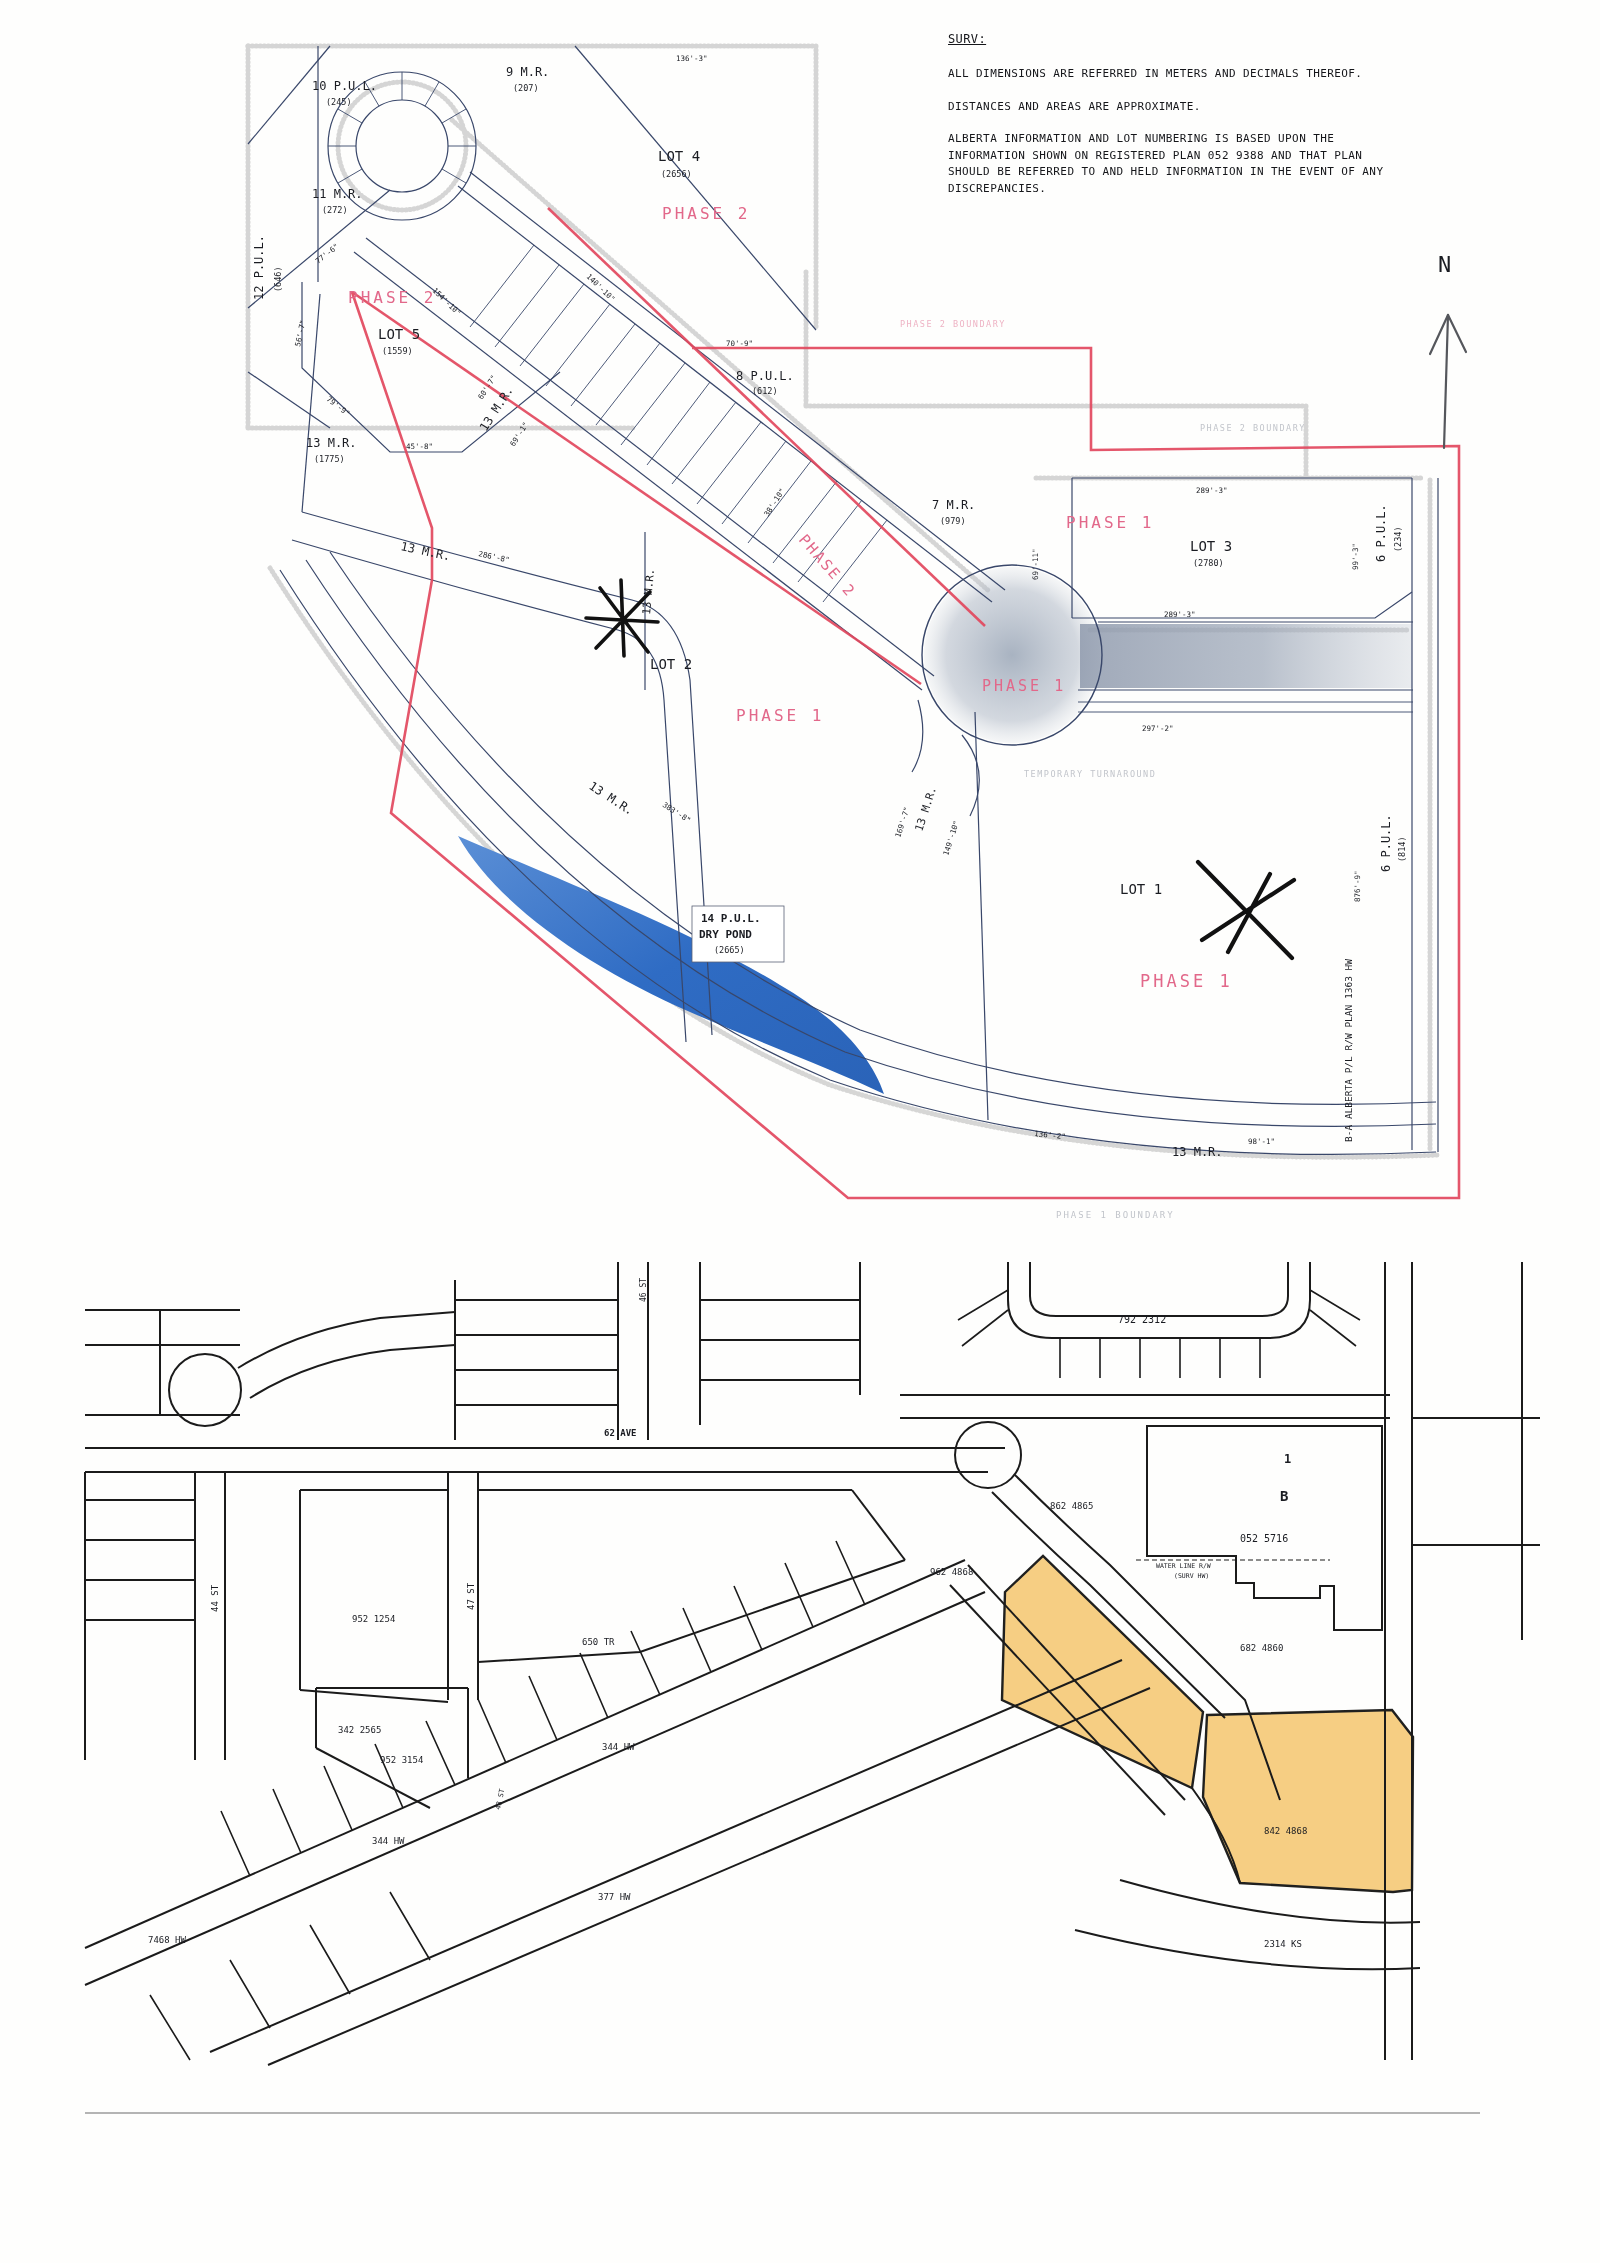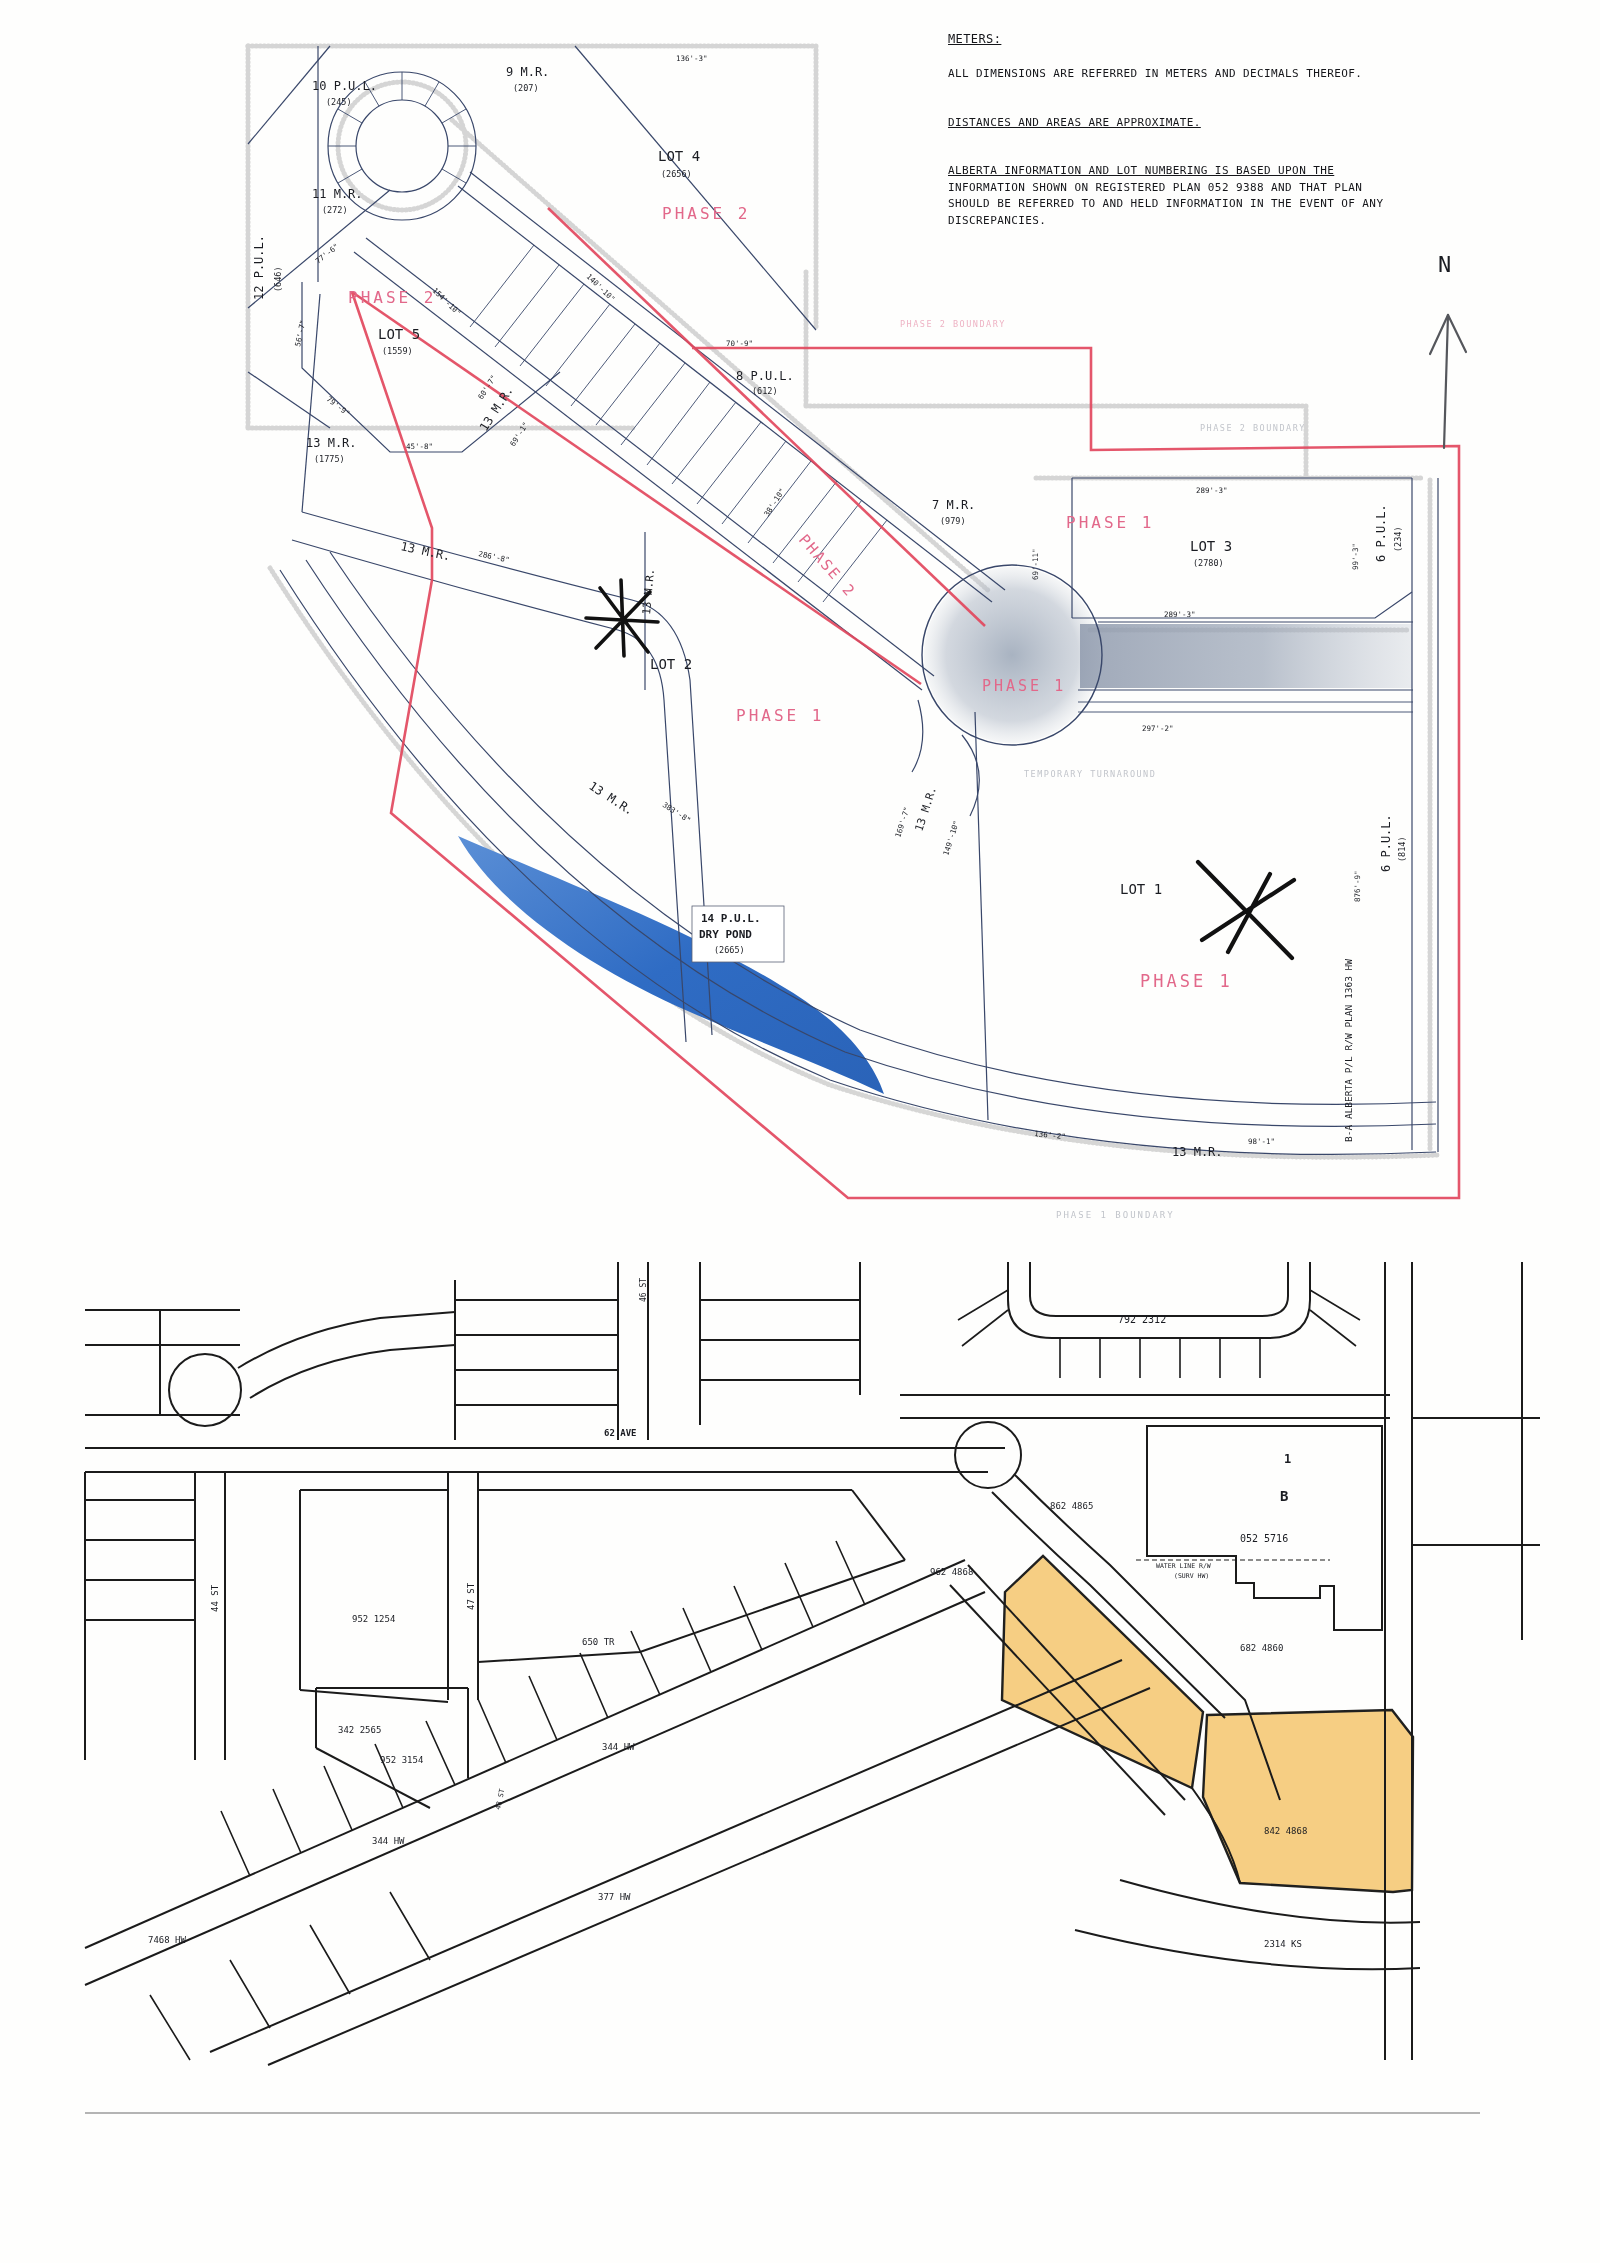--- a/index.html
+++ b/index.html
@@ -8,21 +8,21 @@
   svg{position:absolute;left:0;top:0;}
   svg text{font-family:"DejaVu Sans Mono", monospace;fill:#1a1c22;white-space:pre;}
   svg text.pink{fill:#e2688a;}
   svg text.faintpink{fill:#eeb3c4;}
   svg text.faint{fill:#c2c5cb;}
   svg text.b{font-weight:bold;}
   .notes{position:absolute;left:948px;top:30px;width:470px;color:#15161a;
          font-size:11px;letter-spacing:.4px;line-height:1.5;}
   .notes .title{text-decoration:underline;font-size:12px;margin-bottom:18px;}
   .note-line{margin:0;}
-  .gap{margin-top:32px;text-decoration:underline;}
+  .gap{margin-top:16px;}
 </style>
 </head>
 <body>
 <div class="page">
 
 <svg viewBox="0 0 1600 2263" width="1600" height="2263">
   <defs>
     <linearGradient id="pondGrad" x1="0" y1="0" x2="1" y2="1">
       <stop offset="0" stop-color="#5b8fd6"></stop>
           <stop offset=".5" stop-color="#2f6cc4"></stop>
@@ -300,21 +300,21 @@
         <text x="380" y="1763" font-size="9">952 3154</text>
         <text x="602" y="1750" font-size="9">344 HW</text>
         <text x="372" y="1844" font-size="9">344 HW</text>
         <text x="598" y="1900" font-size="9">377 HW</text>
         <text x="148" y="1943" font-size="9">7468 HW</text>
         <text x="500" y="1810" font-size="7" transform="rotate(-78 500 1810)">48 ST</text>
       </g>
 </svg>
 
 <div class="notes">
-  <div class="title">METERS:</div>
+  <div class="title">SURV:</div>
   <p class="note-line">ALL DIMENSIONS ARE REFERRED IN METERS AND DECIMALS THEREOF.</p>
   <p class="note-line gap">DISTANCES AND AREAS ARE APPROXIMATE.</p>
   <p class="note-line gap">ALBERTA INFORMATION AND LOT NUMBERING IS BASED UPON THE</p>
   <p class="note-line">INFORMATION SHOWN ON REGISTERED PLAN 052 9388 AND THAT PLAN</p>
   <p class="note-line">SHOULD BE REFERRED TO AND HELD INFORMATION IN THE EVENT OF ANY</p>
   <p class="note-line">DISCREPANCIES.</p>
 </div>
 
 </div>
 

